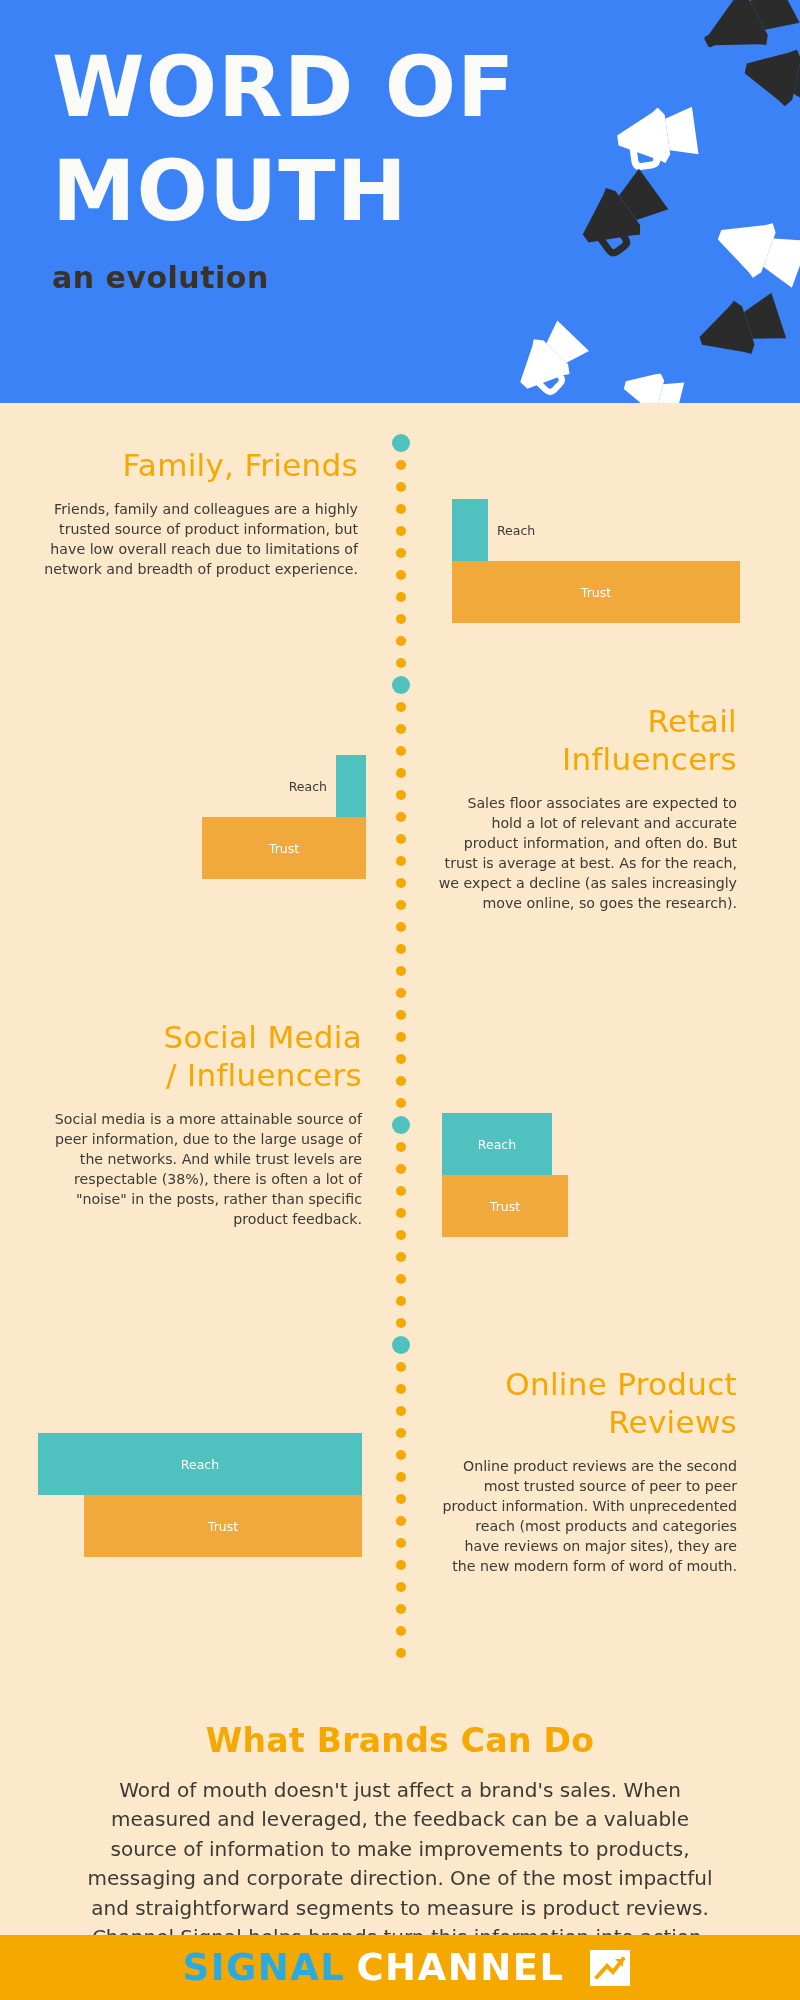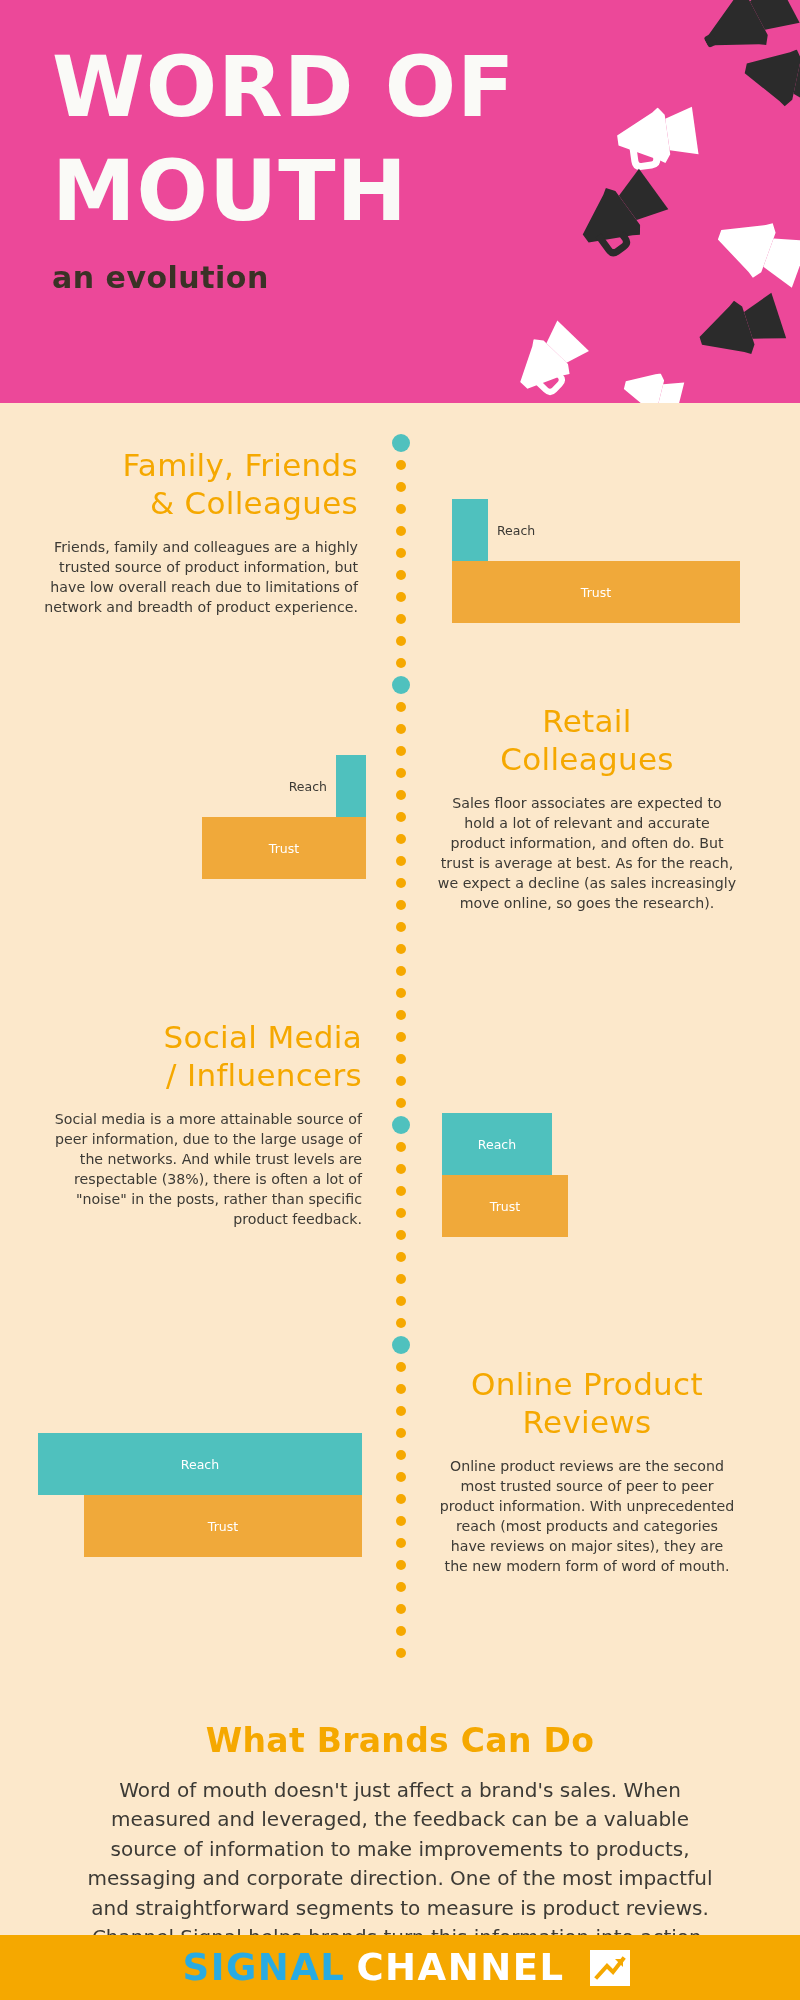--- a/index.html
+++ b/index.html
@@ -9,21 +9,21 @@
     background:#FCE8CB;
     width:800px; height:2000px;
     overflow:hidden;
     position:relative;
   }
 
   
   .header {
     position:relative;
     width:800px; height:403px;
-    background:#ec4899;
+    background:#3b82f6;
     overflow:hidden;
   }
   .header-inner { position:absolute; left:52px; top:48px; z-index:5; }
   .title-line {
     font-family:"DejaVu Sans", sans-serif;
     font-weight:bold;
     font-size:84px;
     line-height:0.95;
     letter-spacing:1px;
     color:#FAFAF7;
@@ -73,21 +73,21 @@
     letter-spacing:0.3px;
   }
   .sec-body {
     margin-top:14px;
     font-family:"DejaVu Sans", sans-serif;
     font-size:14.2px;
     line-height:1.42;
     color:#3C3A35;
   }
   .ta-r { text-align:right; }
-  .ta-l { text-align:center; }
+  .ta-l { text-align:right; }
 
   
   .chart { position:absolute; }
   .bar {
     position:absolute;
     display:flex; align-items:center;
     font-size:12.5px;
     color:#FFFFFF;
     font-family:"DejaVu Sans", sans-serif;
   }
@@ -274,38 +274,37 @@
       <div class="dot-sm" style="top: 1157px;"></div>
       <div class="dot-sm" style="top: 1179px;"></div>
       <div class="dot-sm" style="top: 1201px;"></div>
       <div class="dot-sm" style="top: 1223px;"></div>
       <div class="dot-sm" style="top: 1245px;"></div>
     </div>
 
   <div class="sec" style="left:30px; top:44px; width:328px;">
     <div class="sec-head ta-r">
       <div>Family, Friends</div>
-      <div>&amp; Colleagues</div>
     </div>
     <div class="sec-body ta-r">Friends, family and colleagues are a highly trusted source of product information, but have low overall reach due to limitations of network and breadth of product experience.</div>
   </div>
 
   <div class="chart" style="left:452px; top:96px; width:320px; height:124px;">
     <div class="bar bar-reach" style="left:0; top:0; width:36px; height:62px;">
       <span class="bar-label outside-r">Reach</span>
     </div>
     <div class="bar bar-trust" style="left:0; top:62px; width:288px; height:62px;">
       <span class="bar-label">Trust</span>
     </div>
   </div>
 
   <div class="sec" style="left:437px; top:300px; width:300px;">
     <div class="sec-head ta-l">
       <div>Retail</div>
-      <div>Colleagues</div>
+      <div>Influencers</div>
     </div>
     <div class="sec-body ta-l">Sales floor associates are expected to hold a lot of relevant and accurate product information, and often do. But trust is average at best. As for the reach, we expect a decline (as sales increasingly move online, so goes the research).</div>
   </div>
 
   <div class="chart" style="left:196px; top:352px; width:170px; height:124px;">
     <div class="bar bar-reach" style="right:0; top:0; width:30px; height:62px; position:absolute;">
       <span class="bar-label outside-l">Reach</span>
     </div>
     <div class="bar bar-trust" style="right:0; top:62px; width:164px; height:62px; position:absolute;">
       <span class="bar-label">Trust</span>

